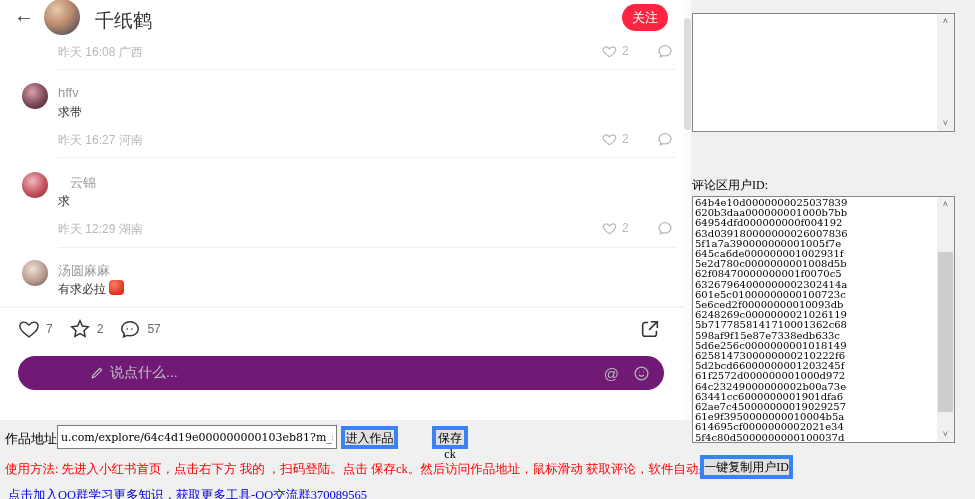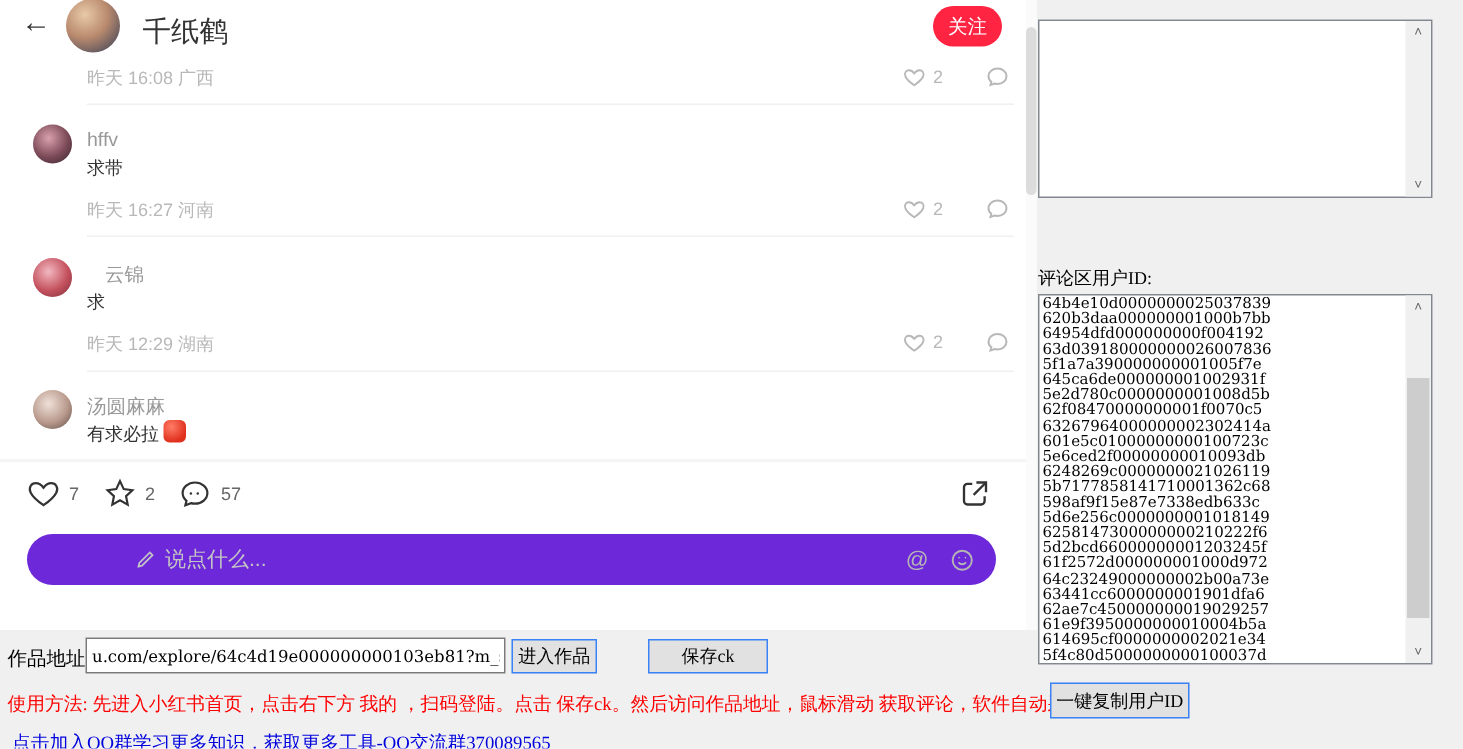--- a/index.html
+++ b/index.html
@@ -38,39 +38,39 @@
   .emoji-sticker { display:inline-block; width:15px; height:15px; margin-left:3px; vertical-align:-2px;
                    border-radius:4px; background:radial-gradient(circle at 35% 30%, #ff7d66 0%, #e0301e 70%);}
 
   
   .action-bar { position:absolute; top:318px; left:18px; display:flex; align-items:center; gap:6px; }
   .action-bar .cnt { font-size:12px; color:#666; margin-right:10px; }
   .share-icon { position:absolute; top:318px; left:639px; }
 
   
   .input-pill { position:absolute; left:18px; top:356px; width:646px; height:34px; border-radius:17px;
-                background:#6d28d9; display:flex; align-items:center; padding:0 14px; cursor:text; }
+                background:#701a75; display:flex; align-items:center; padding:0 14px; cursor:text; }
   .pencil { margin-left:58px; margin-right:6px; }
   .placeholder { font-size:14px; color:#c4c4c4; flex:1; }
   .pill-icons { display:flex; align-items:center; gap:14px; }
   .at-icon { font-size:15px; color:#b5b5b5; cursor:pointer; }
 
   
   .l-scroll-track { position:absolute; left:684px; top:0; width:7px; height:420px; background:#fbfbfb; }
   .l-scroll-thumb { position:absolute; left:0; top:18px; width:7px; height:112px; border-radius:4px; background:#dcdcdc; }
 
   
   .form-label { position:absolute; left:5px; top:430px; font-size:13px; color:#000;
                 font-family:"Liberation Serif", serif; }
   .url-input { position:absolute; left:57px; top:425px; width:280px; height:24px; border:1px solid #7a7a7a;
                background:#fff; font-size:11px; font-family:"DejaVu Serif", serif; padding:0 3px; color:#000; }
-  .win-btn { position:absolute; height:23px; background:#e1e1e1; border:1px solid #3b82f6; font-size:12px;
+  .win-btn { position:absolute; height:23px; background:#e1e1e1; border:4px solid #3b82f6; font-size:12px;
              color:#000; font-family:"Liberation Serif", serif; cursor:pointer;text-align:center; }
   .btn-enter { left:341px; top:426px; width:57px; }
-  .btn-save  { left:432px; top:426px; width:80px; }
+  .btn-save  { left:432px; top:426px; width:36px; }
   .red-note  { position:absolute; left:5px; top:461px; font-size:12.5px; color:#fe0000; white-space:nowrap;
                font-family:"Liberation Serif", serif; }
   .blue-link { position:absolute; left:8px; top:487px; font-size:12.5px; color:#0000dd; white-space:nowrap;
                font-family:"Liberation Serif", serif; cursor:pointer; }
 
   
   .rp-label { position:absolute; font-size:12px; color:#000; font-family:"Liberation Serif", serif; }
   .rp-label1 { left:692px; top:1px; }
   .rp-label2 { left:692px; top:177px; }
   .rp-box { position:absolute; left:692px; width:263px; background:#fff; border:1px solid #828790; }

